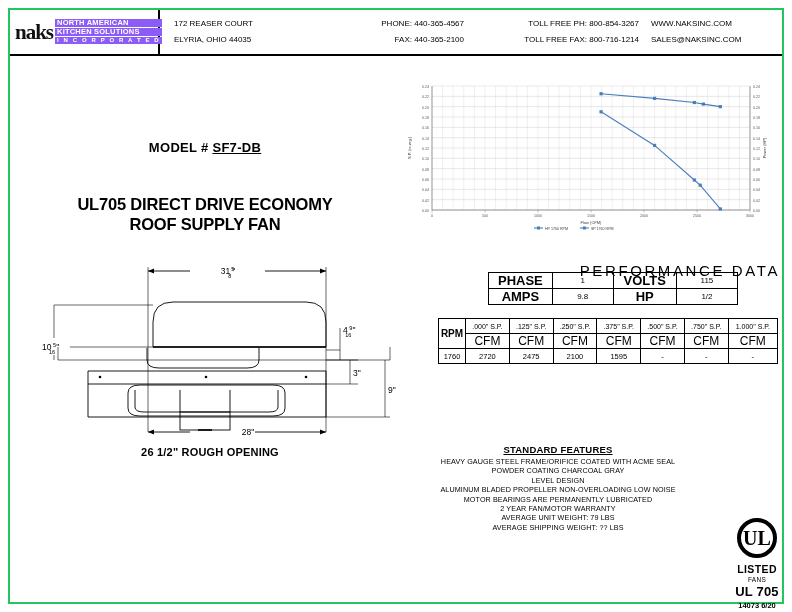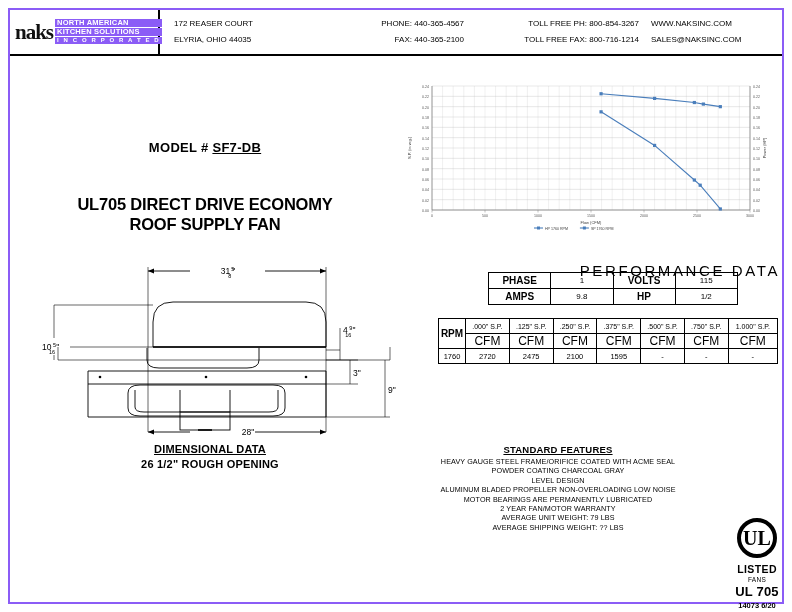--- a/index.html
+++ b/index.html
@@ -1,18 +1,18 @@
 <!DOCTYPE html>
 <html><head>
 <meta charset="utf-8">
 <style>
   html,body{margin:0;padding:0;background:#ffffff;}
   body{width:792px;height:612px;font-family:"Liberation Sans",sans-serif;color:#000;overflow:hidden;position:relative;}
 
-  .page{position:absolute;left:8px;top:8px;width:776px;height:596px;border:2px solid #8b5cf6;box-sizing:border-box;}
+  .page{position:absolute;left:8px;top:8px;width:776px;height:596px;border:2px solid #22c55e;box-sizing:border-box;}
 
   
   .header{position:absolute;left:0;top:0;width:100%;height:46px;border-bottom:2px solid #000;box-sizing:border-box;display:flex;align-items:stretch;}
   .logo-cell{width:150px;border-right:2px solid #000;display:flex;align-items:center;justify-content:center;box-sizing:border-box;}
   .logo{display:flex;align-items:center;height:30px;width:138px;}
   .logo-naks{font-family:"Liberation Serif",serif;font-weight:bold;font-size:21px;letter-spacing:-1px;color:#111;line-height:1;padding-right:2px;}
   .logo-words{display:flex;flex-direction:column;justify-content:center;line-height:1.05;}
   .logo-words span{background:#8b5cf6;color:#fff;font-size:7.5px;font-weight:bold;letter-spacing:.2px;padding:0 2px;margin-bottom:1px;white-space:nowrap;}
   .logo-words span.l3{letter-spacing:1.6px;font-size:6px;}
 
@@ -31,21 +31,21 @@
 
   
   .chart-wrap{position:absolute;left:392px;top:68px;width:380px;height:165px;}
   .chart-svg{display:block;}
 
   
   .perf-title{position:absolute;left:440px;top:252px;width:330px;text-align:right;font-size:15px;letter-spacing:2.6px;font-family:"Liberation Sans",sans-serif;}
   table{border-collapse:collapse;}
   .perf-table{position:absolute;left:478px;top:262px;width:250px;font-size:8.5px;}
   .perf-table td{border:1px solid #000;height:15px;text-align:center;padding:0 3px;}
-  .perf-table td.lbl{font-weight:bold;font-size:10px;width:60px;}
+  .perf-table td.lbl{font-weight:bold;font-size:13px;width:60px;}
   .perf-table td.val{width:65px;font-size:8px;}
 
   .cfm-table{position:absolute;left:428px;top:308px;width:340px;font-size:7px;}
   .cfm-table td,.cfm-table th{border:1px solid #000;text-align:center;padding:0;font-weight:normal;}
   .cfm-table .rpm-head{font-weight:bold;font-size:10px;width:26px;}
   .cfm-table .sp{height:14px;font-size:7px;white-space:nowrap;}
   .cfm-table .cfm{height:14px;font-size:12px;}
   .cfm-table .dat{height:14px;font-size:7.5px;border-radius:7px;}
 
   
@@ -347,21 +347,20 @@
         <text x="303" y="73">
           <tspan>4</tspan><tspan dx="1.5" font-size="5.5" dy="-3">9</tspan><tspan dx="-7" dy="7" font-size="5.5">16</tspan><tspan dx="1" dy="-4">"</tspan>
         </text>
         <text x="313" y="116">3"</text>
         <text x="348" y="133">9"</text>
       </g>
     </svg>
   </div>
 
   <div class="dim-caption">
-    <div class="c1">DIMENSIONAL DATA</div>
     <div class="c2">26 1/2" ROUGH OPENING</div>
   </div>
 
   <div class="features">
     <div class="fh">STANDARD FEATURES</div>
     <div id="features-list">
         <div class="fl">HEAVY GAUGE STEEL FRAME/ORIFICE COATED WITH ACME SEAL</div>
         <div class="fl">POWDER COATING CHARCOAL GRAY</div>
         <div class="fl">LEVEL DESIGN</div>
         <div class="fl">ALUMINUM BLADED PROPELLER NON-OVERLOADING LOW NOISE</div>

